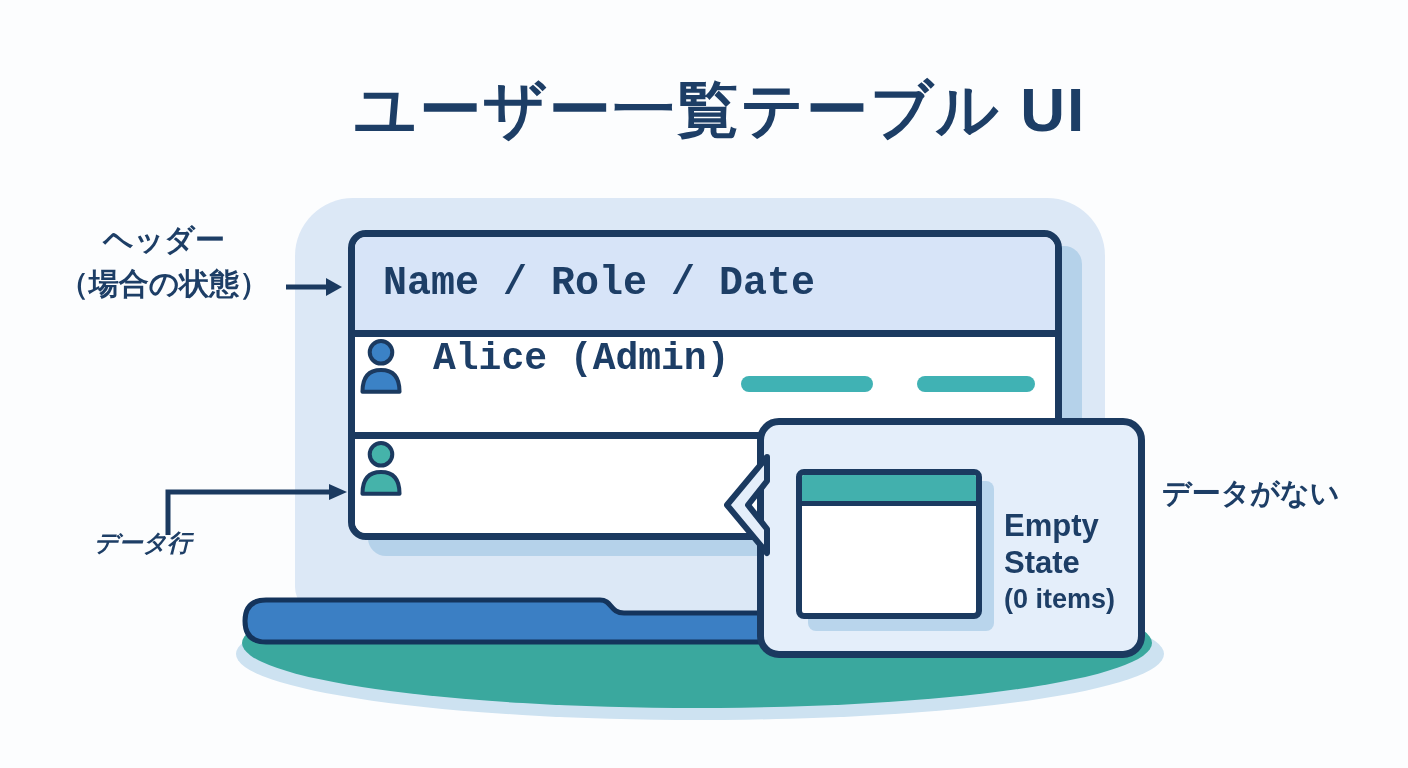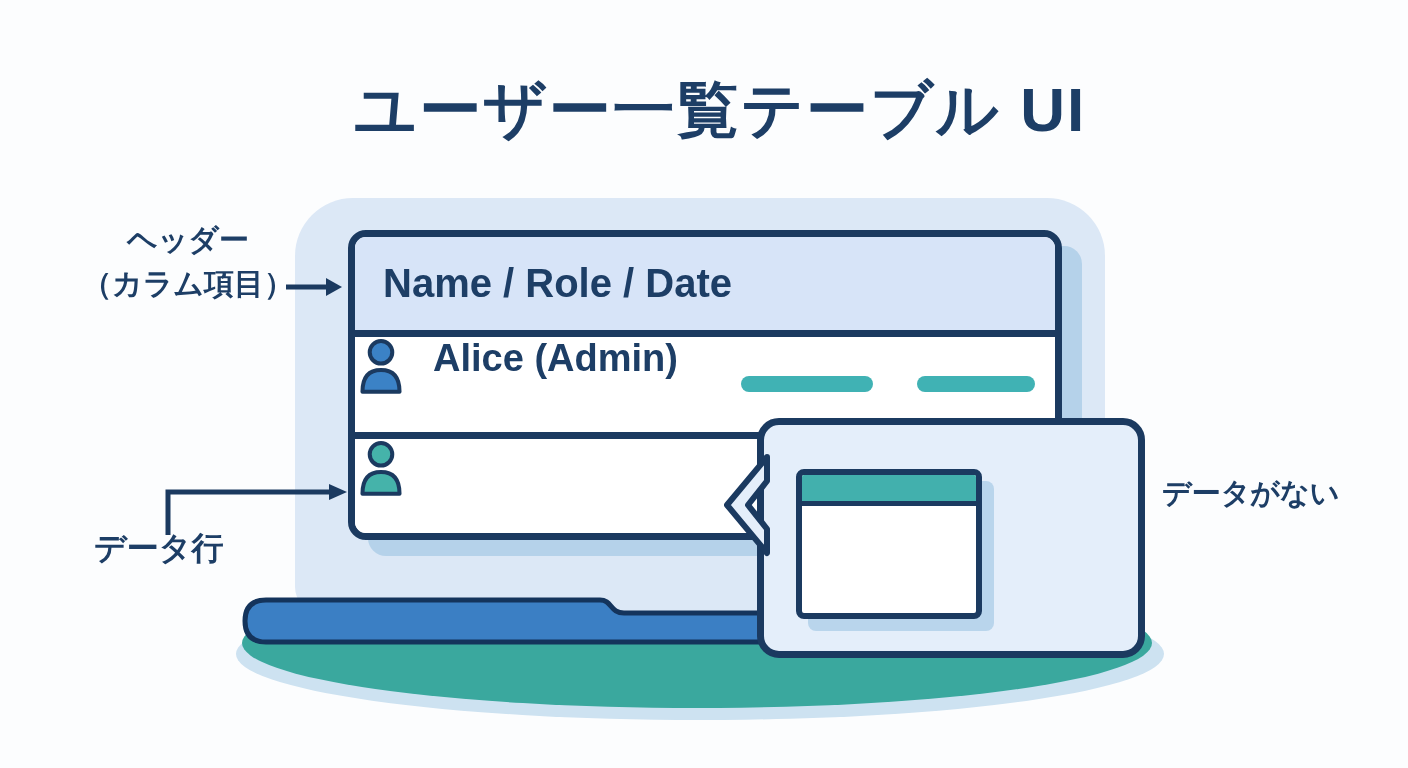--- a/index.html
+++ b/index.html
@@ -31,43 +31,43 @@
 
   
   .base-bar{position:absolute;left:238px;top:593px;}
 
   
   .table{
     position:absolute;left:348px;top:230px;width:714px;height:310px;
     box-sizing:border-box;background:#ffffff;
     border:7px solid #1b3a60;border-radius:18px;
     box-shadow:20px 16px 0 0 #b5d2ea;
-    display:flex;flex-direction:column;overflow:hidden;
+    display:flex;flex-direction:column;overflow:hidden;font-family:Liberation Mono, monospace;
   }
   .thead{
     box-sizing:border-box;height:100px;background:#d7e4f8;
     border-bottom:7px solid #1b3a60;
     display:flex;align-items:center;padding-left:28px;
     font-size:40px;font-weight:800;color:#1d3e66;
   }
   .row{
     box-sizing:border-box;flex:1;background:#ffffff;
     display:flex;align-items:flex-start;position:relative;
     font-size:38px;font-weight:700;color:#1d3e66;
   }
   .row.alice{border-bottom:7px solid #1b3a60;}
   .row .person{width:52px;height:58px;margin-right:26px;flex:none;}
   .pill{position:absolute;height:16px;border-radius:9px;background:#40b2b4;top:50%;margin-top:-8px;}
   .pill.p1{left:386px;width:132px;}
   .pill.p2{left:562px;width:118px;}
 
   
   .ann{position:absolute;font-weight:800;color:#1d3e66;}
-  .ann-header{left:68px;top:218px;width:240px;text-align:center;font-size:30px;line-height:44px;}
-  .ann-datarow{left:94px;top:527px;font-size:32px;}
+  .ann-header{left:44px;top:218px;width:240px;text-align:center;font-size:30px;line-height:44px;}
+  .ann-datarow{left:94px;top:527px;font-size:24px;font-style:italic;}
   .ann-empty{left:1162px;top:470px;font-size:29px;line-height:46px;}
 
   .arrow-svg{position:absolute;}
   .arrow-header{left:284px;top:276px;}
   .arrow-row{left:163px;top:483px;}
 
   
   .callout{
     position:absolute;left:757px;top:418px;width:388px;height:240px;
     box-sizing:border-box;background:#e4eefa;
@@ -116,40 +116,45 @@
     <div class="row">
       <svg class="person" viewBox="0 0 64 72">
         <circle cx="32" cy="19" r="14" fill="#45b3aa" stroke="#1b3a60" stroke-width="5"></circle>
         <path d="M9 68 Q9 41 32 41 Q55 41 55 68 Z" fill="#45b3aa" stroke="#1b3a60" stroke-width="5" stroke-linejoin="round"></path>
       </svg>
     </div>
   </div>
 
   <div class="ann ann-header">
     <div>ヘッダー</div>
-    <div>（カラム項目）</div>
+    <div>（場合の状態）</div>
   </div>
   <svg class="arrow-svg arrow-header" width="60" height="22" viewBox="0 0 60 22">
     <line x1="2" y1="11" x2="44" y2="11" stroke="#1b3a60" stroke-width="5"></line>
     <polygon points="42,2 58,11 42,20" fill="#1b3a60"></polygon>
   </svg>
 
   <svg class="arrow-svg arrow-row" width="188" height="56" viewBox="0 0 188 56">
     <polyline points="5,52 5,9 168,9" fill="none" stroke="#1b3a60" stroke-width="5"></polyline>
     <polygon points="166,1 184,9 166,17" fill="#1b3a60"></polygon>
   </svg>
   <div class="ann ann-datarow">データ行</div>
 
   <div class="callout">
     <svg class="tail" width="50" height="106" viewBox="0 0 50 106">
       <polygon points="46,4 6,52 46,100 46,76 27,52 46,28" fill="#e4eefa" stroke="#1b3a60" stroke-width="6" stroke-linejoin="round"></polygon>
     </svg>
     <div class="mini-window">
       <div class="mini-titlebar"></div>
       <div class="mini-body"></div>
     </div>
+    <div class="callout-text">
+      <div class="ct-bold">Empty</div>
+      <div class="ct-bold">State</div>
+      <div class="ct-sub">(0 items)</div>
+    </div>
   </div>
 
   <div class="ann ann-empty">
     <div>データがない</div>
   </div>
 
 </div>
 
 </body></html>

